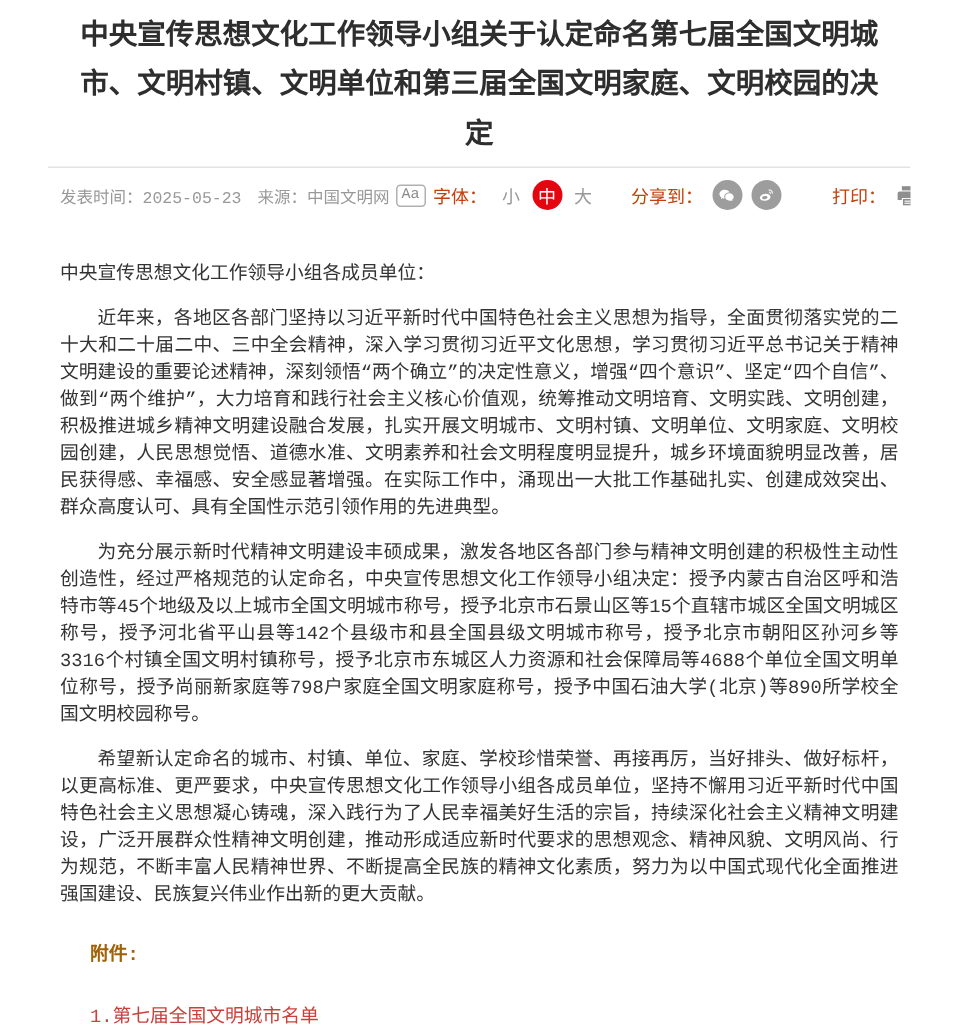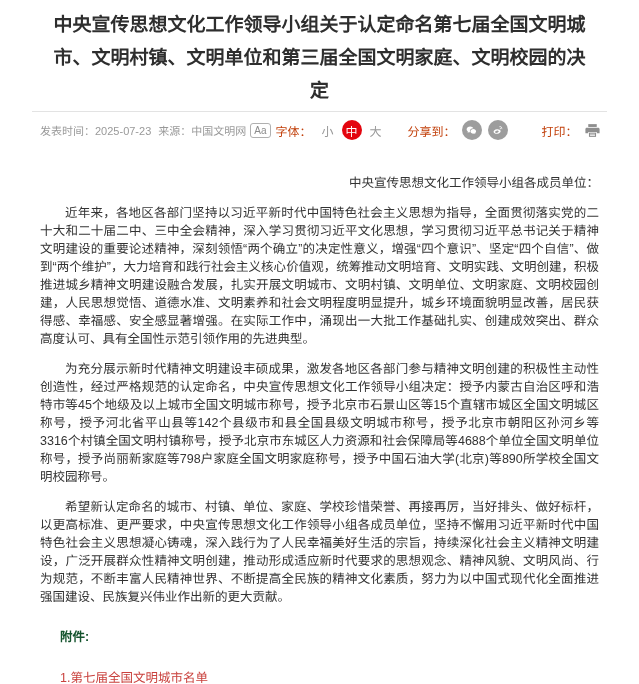--- a/index.html
+++ b/index.html
@@ -1,20 +1,20 @@
 <!DOCTYPE html>
 <html lang="zh-CN"><head>
 <meta charset="utf-8">
 <style>
   * { box-sizing: border-box; }
   html, body { margin: 0; padding: 0; background: #ffffff; }
   body { font-family: "Liberation Sans", "DejaVu Sans", sans-serif; }
   .page {
     width: 575px; height: 684px; margin: 0 auto; background: #fff;
-    position: relative; overflow: hidden;
+    position: relative; overflow: hidden; font-family: Liberation Mono, monospace;
   }
   .title {
     margin: 0; padding: 8px 18px 0;
     text-align: center; font-size: 19px; font-weight: bold;
     color: #2e2e2e; line-height: 33px;
   }
   .divider { border-bottom: 1px solid #e3e3e3; margin-top: 4px; }
   .meta-bar {
     height: 36px; padding: 0 8px;
     display: flex; justify-content: space-between; align-items: center;
@@ -35,41 +35,41 @@
   .font-btn.active { background: #e3050f; color: #fff; border-radius: 50%; }
   .share-label { margin-left: 18px; }
   .icon-circle {
     display: inline-flex; width: 20px; height: 20px; border-radius: 50%;
     background: #9d9d9d; align-items: center; justify-content: center;
     margin-right: 6px; cursor: pointer;
   }
   .print-label { margin-left: 28px; }
   .print-btn { display: inline-flex; align-items: center; cursor: pointer; }
   .article { padding: 0 8px; font-size: 12.5px; color: #333; }
-  .salutation { margin: 26px 0 0; line-height: 18px; text-align: right; }
+  .salutation { margin: 26px 0 0; line-height: 18px; }
   .para { margin: 12px 0 0; line-height: 18px; text-indent: 2em; text-align: justify; }
   .attachments { margin-top: 22px; padding-left: 20px; }
-  .attach-label { color: #14532d; font-weight: bold; line-height: 18px; }
+  .attach-label { color: #a16207; font-weight: bold; line-height: 18px; }
   .attach-item {
     display: block; color: #c9413d; text-decoration: none;
     line-height: 18px; margin-top: 23px; cursor: pointer;
   }
 </style>
 </head>
 <body>
 
 <div class="page">
 
   <h1 class="title">中央宣传思想文化工作领导小组关于认定命名第七届全国文明城市、文明村镇、文明单位和第三届全国文明家庭、文明校园的决定</h1>
 
   <div class="divider"></div>
 
   <div class="meta-bar">
     <div class="meta-left">
-      <span>发表时间：</span><span class="v">2025-07-23</span>
+      <span>发表时间：</span><span class="v">2025-05-23</span>
       <span>来源：</span><span class="v">中国文明网</span>
     </div>
 
     <div class="toolbar">
       <span class="aa-icon">Aa</span>
       <span class="tb-label">字体：</span>
       <a class="font-btn">小</a>
       <a class="font-btn active">中</a>
       <a class="font-btn">大</a>
 

